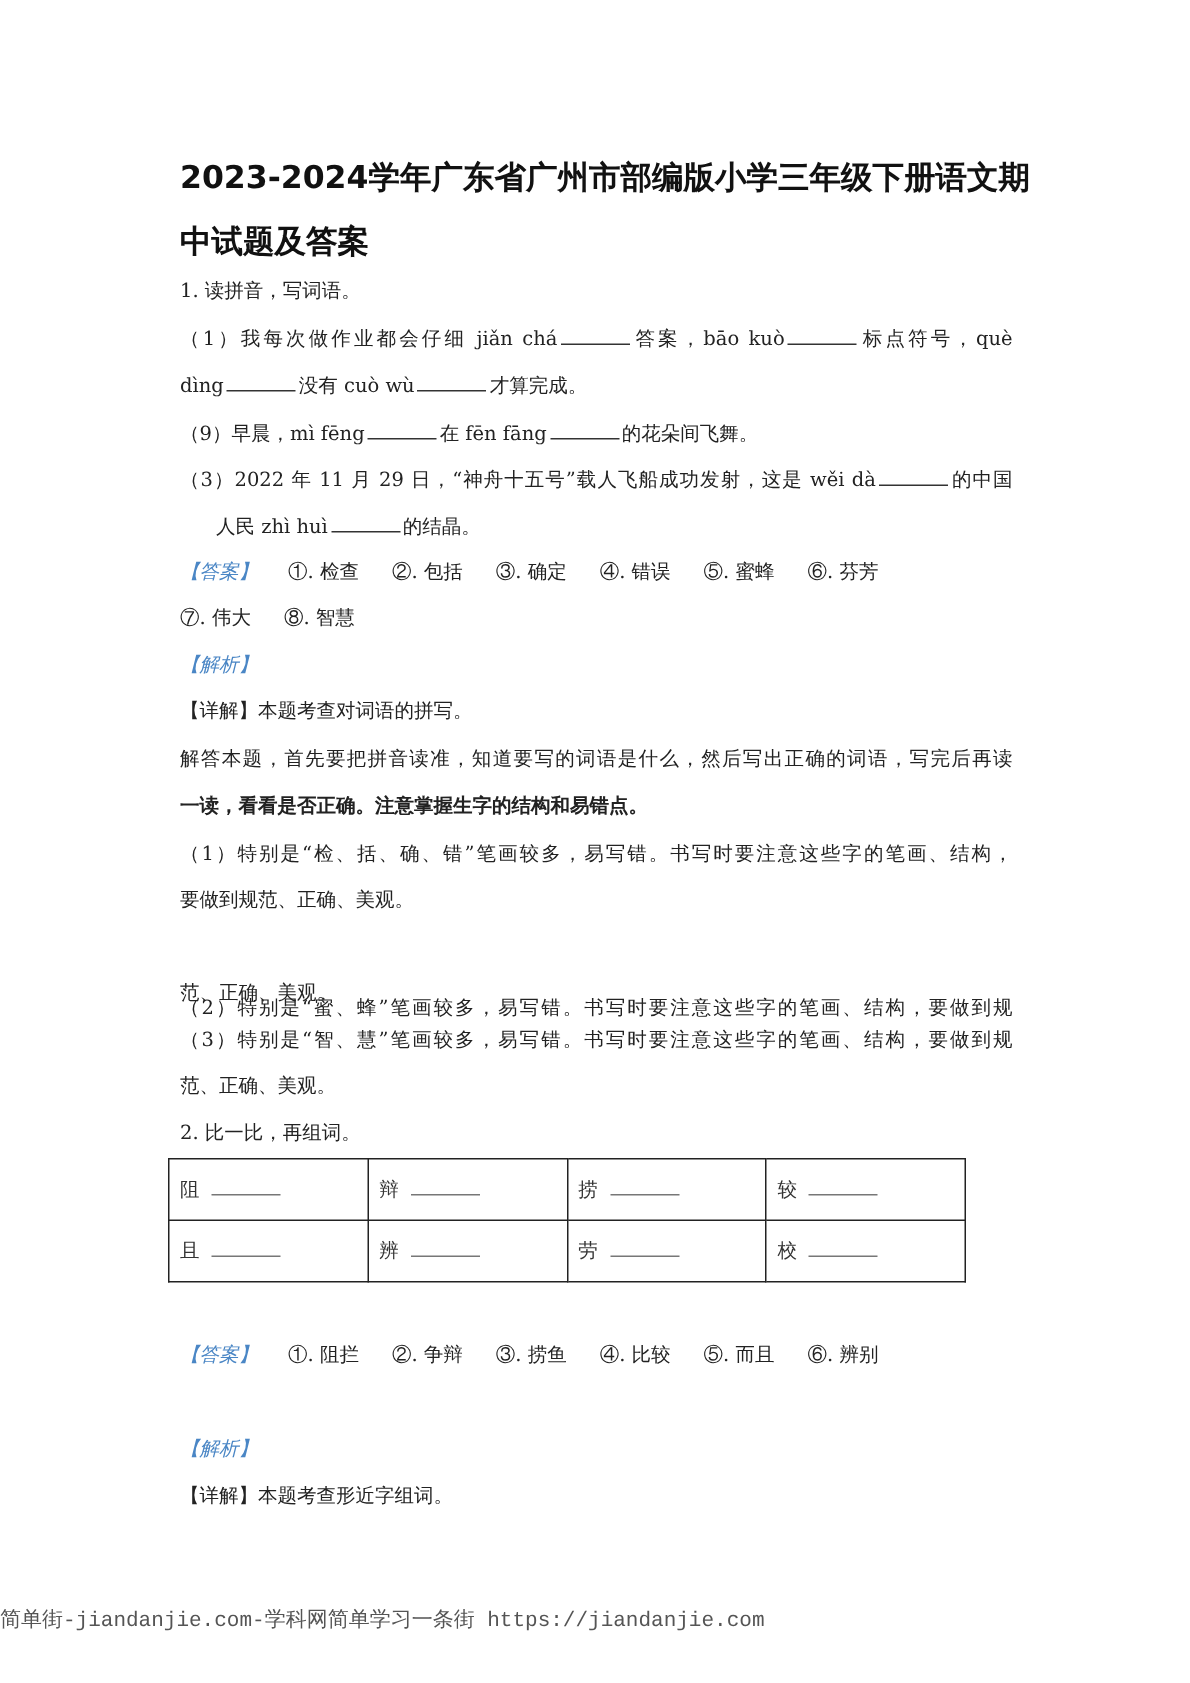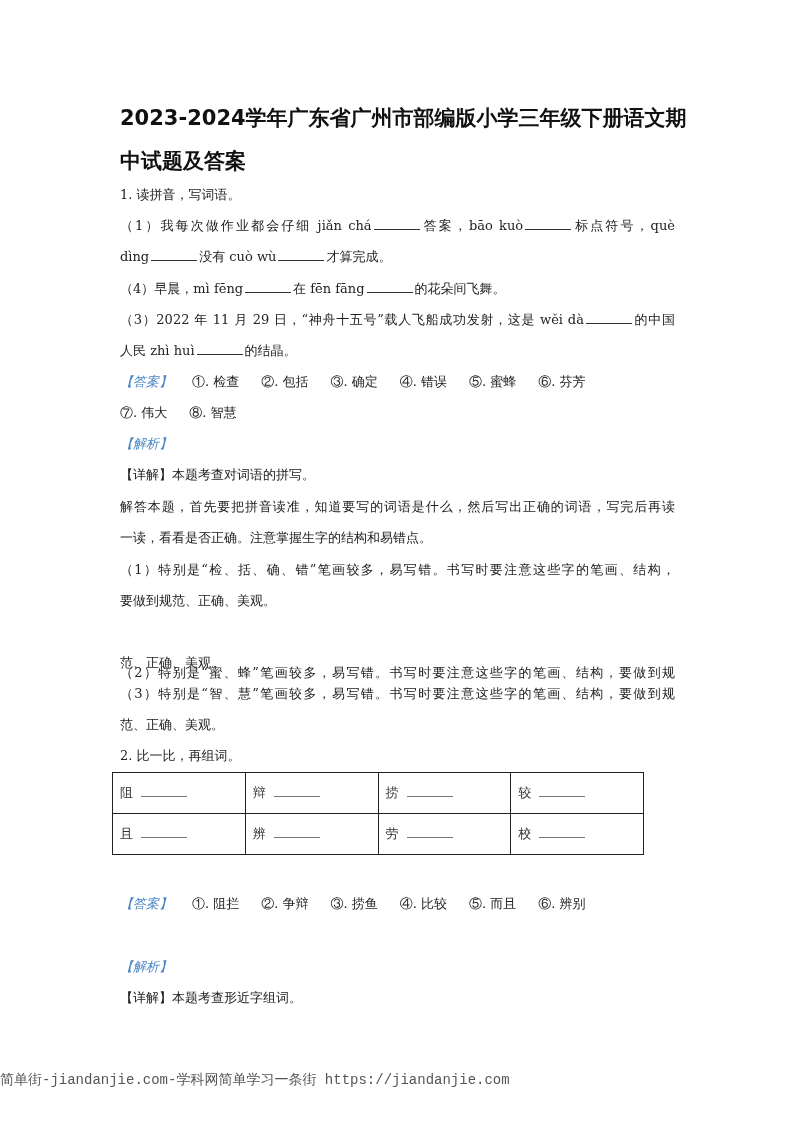--- a/index.html
+++ b/index.html
@@ -30,42 +30,42 @@
   <div class="line" style="top:186px;">1. 读拼音，写词语。</div>
 
   <div class="line justify" style="top:217px;">
     <span>（1）我每次做作业都会仔细 jiǎn chá</span><span class="blank"></span><span>答案，bāo kuò</span><span class="blank"></span><span>标点符号，què</span>
   </div>
   <div class="line" style="top:248px;">
     <span>dìng</span><span class="blank"></span><span>没有 cuò wù</span><span class="blank"></span><span>才算完成。</span>
   </div>
 
   <div class="line" style="top:280px;">
-    <span>（4）早晨，mì fēng</span><span class="blank"></span><span>在 fēn fāng</span><span class="blank"></span><span>的花朵间飞舞。</span>
+    <span>（9）早晨，mì fēng</span><span class="blank"></span><span>在 fēn fāng</span><span class="blank"></span><span>的花朵间飞舞。</span>
   </div>
 
   <div class="line justify" style="top:311px;">
     <span>（3）2022 年 11 月 29 日，“神舟十五号”载人飞船成功发射，这是 wěi dà</span><span class="blank"></span><span>的中国</span>
   </div>
-  <div class="line" style="top:342px;">
+  <div class="line" style="top:342px;margin-left:24px;">
     <span>人民 zhì huì</span><span class="blank"></span><span>的结晶。</span>
   </div>
 
   <div class="line" style="top:373px;">
     <span class="label ans-item" style="margin-right:20px;">【答案】</span><span class="ans-item">①. 检查</span><span class="ans-item">②. 包括</span><span class="ans-item">③. 确定</span><span class="ans-item">④. 错误</span><span class="ans-item">⑤. 蜜蜂</span><span class="ans-item" style="margin-right:0">⑥. 芬芳</span>
   </div>
   <div class="line" style="top:404px;">
     <span class="ans-item">⑦. 伟大</span><span class="ans-item">⑧. 智慧</span>
   </div>
 
   <div class="line label" style="top:435px;">【解析】</div>
   <div class="line" style="top:466px;">【详解】本题考查对词语的拼写。</div>
 
   <div class="line justify" style="top:498px;">解答本题，首先要把拼音读准，知道要写的词语是什么，然后写出正确的词语，写完后再读</div>
-  <div class="line" style="top:529px;">一读，看看是否正确。注意掌握生字的结构和易错点。</div>
+  <div class="line" style="top:529px;font-weight:bold;">一读，看看是否正确。注意掌握生字的结构和易错点。</div>
   <div class="line justify" style="top:561px;">（1）特别是“检、括、确、错”笔画较多，易写错。书写时要注意这些字的笔画、结构，</div>
   <div class="line" style="top:592px;">要做到规范、正确、美观。</div>
   <div class="line justify" style="top:623px;margin-top:41px;">（2）特别是“蜜、蜂”笔画较多，易写错。书写时要注意这些字的笔画、结构，要做到规</div>
   <div class="line" style="top:654px;">范、正确、美观。</div>
   <div class="line justify" style="top:685px;">（3）特别是“智、慧”笔画较多，易写错。书写时要注意这些字的笔画、结构，要做到规</div>
   <div class="line" style="top:716px;">范、正确、美观。</div>
 
   <div class="line" style="top:747px;">2. 比一比，再组词。</div>
 
   <table class="cmp">

